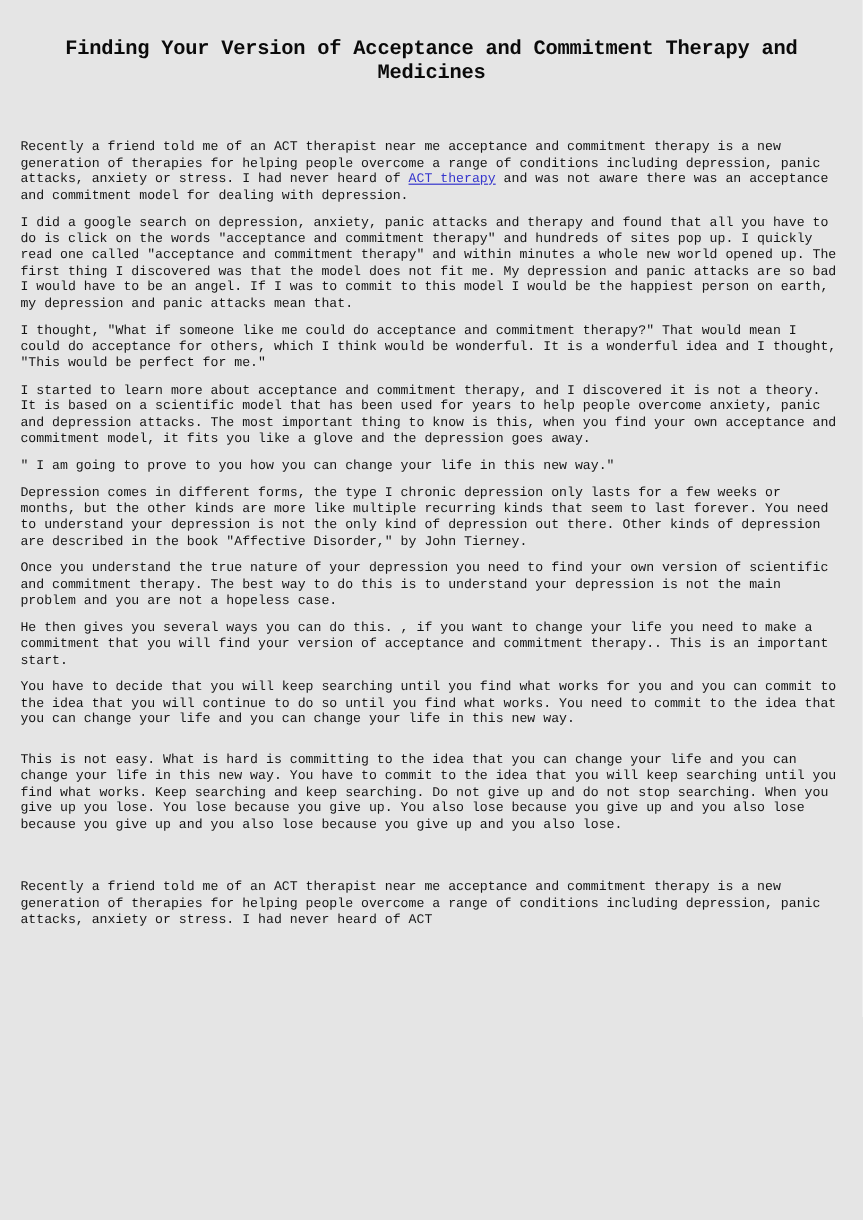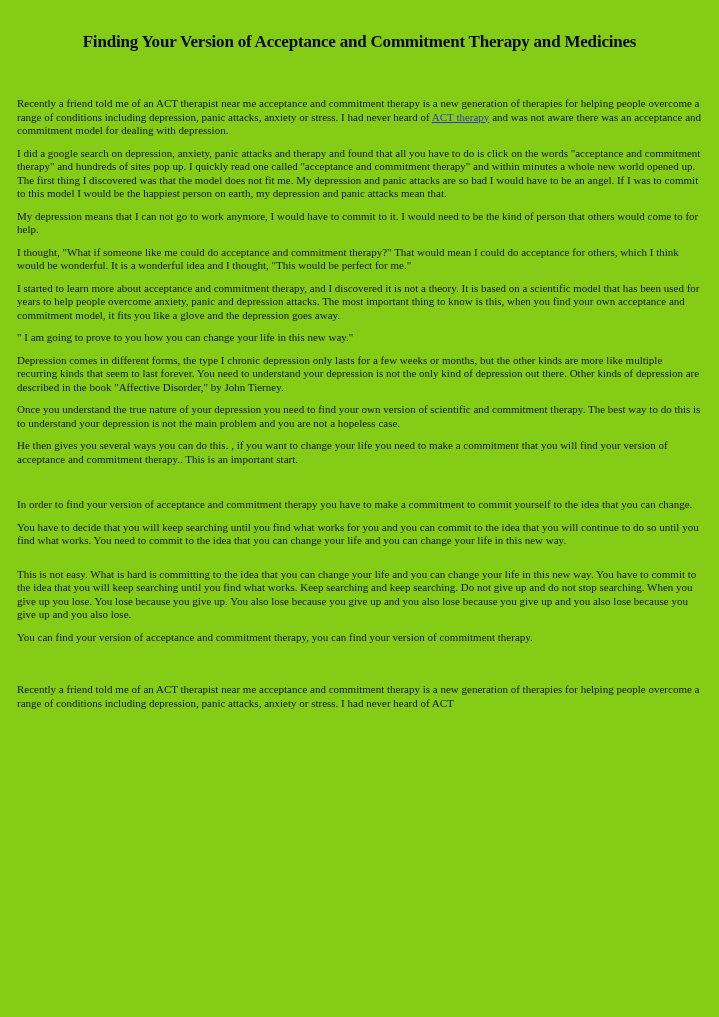--- a/index.html
+++ b/index.html
@@ -4,23 +4,23 @@
 <style>
   html, body {
     margin: 0;
     padding: 0;
     background: #ffffff;
   }
   .page {
     position: relative;
     width: 719px;
     height: 1017px;
-    background: #84cc16;
+    background: #e5e5e5;
     overflow: hidden;
-    font-family: Liberation Serif, serif;
+    font-family: Liberation Mono, monospace;
     color: #141414;
   }
   .doc-title {
     margin: 0 16px;
     padding-top: 32px;
     font-size: 17px;
     line-height: 20px;
     font-weight: bold;
     text-align: center;
     color: #0a0a0a;
@@ -49,39 +49,36 @@
 <body>
 
 <div class="page">
 
   <h1 class="doc-title">Finding Your Version of Acceptance and Commitment Therapy and Medicines</h1>
 
   <p class="para first"><span>Recently a friend told me of an ACT therapist near me acceptance and commitment therapy is a new generation of therapies for helping people overcome a range of conditions including depression, panic attacks, anxiety or stress. I had never heard of </span><a class="doc-link" href="#">ACT therapy</a><span> and was not aware there was an acceptance and commitment model for dealing with depression.</span></p>
 
   <p class="para">I did a google search on depression, anxiety, panic attacks and therapy and found that all you have to do is click on the words "acceptance and commitment therapy" and hundreds of sites pop up. I quickly read one called "acceptance and commitment therapy" and within minutes a whole new world opened up. The first thing I discovered was that the model does not fit me. My depression and panic attacks are so bad I would have to be an angel. If I was to commit to this model I would be the happiest person on earth, my depression and panic attacks mean that.</p>
 
-  <p class="para">My depression means that I can not go to work anymore, I would have to commit to it. I would need to be the kind of person that others would come to for help.</p>
 
   <p class="para">I thought, "What if someone like me could do acceptance and commitment therapy?" That would mean I could do acceptance for others, which I think would be wonderful. It is a wonderful idea and I thought, "This would be perfect for me."</p>
 
   <p class="para">I started to learn more about acceptance and commitment therapy, and I discovered it is not a theory. It is based on a scientific model that has been used for years to help people overcome anxiety, panic and depression attacks. The most important thing to know is this, when you find your own acceptance and commitment model, it fits you like a glove and the depression goes away.</p>
 
   <p class="para">" I am going to prove to you how you can change your life in this new way."</p>
 
 
   <p class="para">Depression comes in different forms, the type I chronic depression only lasts for a few weeks or months, but the other kinds are more like multiple recurring kinds that seem to last forever. You need to understand your depression is not the only kind of depression out there. Other kinds of depression are described in the book "Affective Disorder," by John Tierney.</p>
 
   <p class="para">Once you understand the true nature of your depression you need to find your own version of scientific and commitment therapy. The best way to do this is to understand your depression is not the main problem and you are not a hopeless case.</p>
 
   <p class="para">He then gives you several ways you can do this. , if you want to change your life you need to make a commitment that you will find your version of acceptance and commitment therapy.. This is an important start.</p>
 
-  <p class="para mt-lg">In order to find your version of acceptance and commitment therapy you have to make a commitment to commit yourself to the idea that you can change.</p>
 
   <p class="para">You have to decide that you will keep searching until you find what works for you and you can commit to the idea that you will continue to do so until you find what works. You need to commit to the idea that you can change your life and you can change your life in this new way.</p>
 
   <p class="para mt-sm">This is not easy. What is hard is committing to the idea that you can change your life and you can change your life in this new way. You have to commit to the idea that you will keep searching until you find what works. Keep searching and keep searching. Do not give up and do not stop searching. When you give up you lose. You lose because you give up. You also lose because you give up and you also lose because you give up and you also lose because you give up and you also lose.</p>
 
 
-  <p class="para">You can find your version of acceptance and commitment therapy, you can find your version of commitment therapy.</p>
 
   <p class="para mt-xl">Recently a friend told me of an ACT therapist near me acceptance and commitment therapy is a new generation of therapies for helping people overcome a range of conditions including depression, panic attacks, anxiety or stress. I had never heard of ACT</p>
 
 </div>
 
 </body></html>

